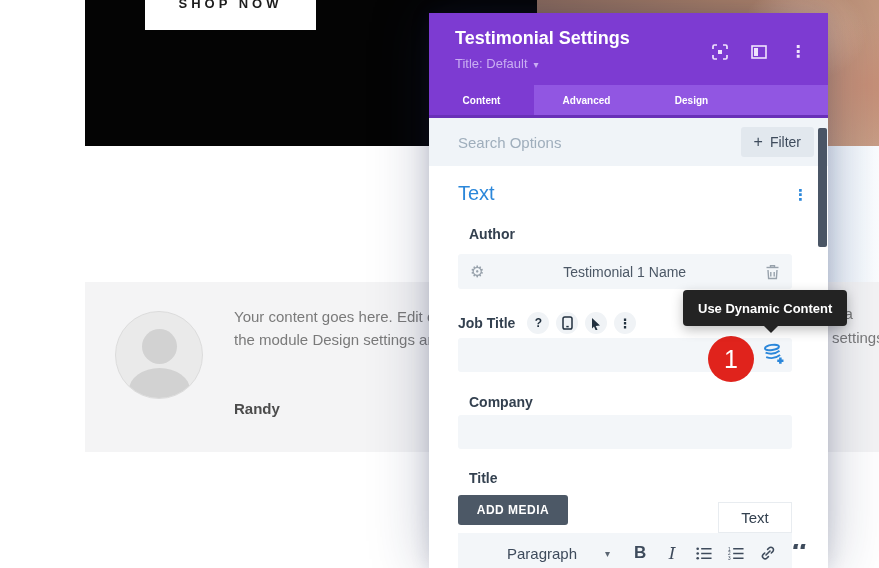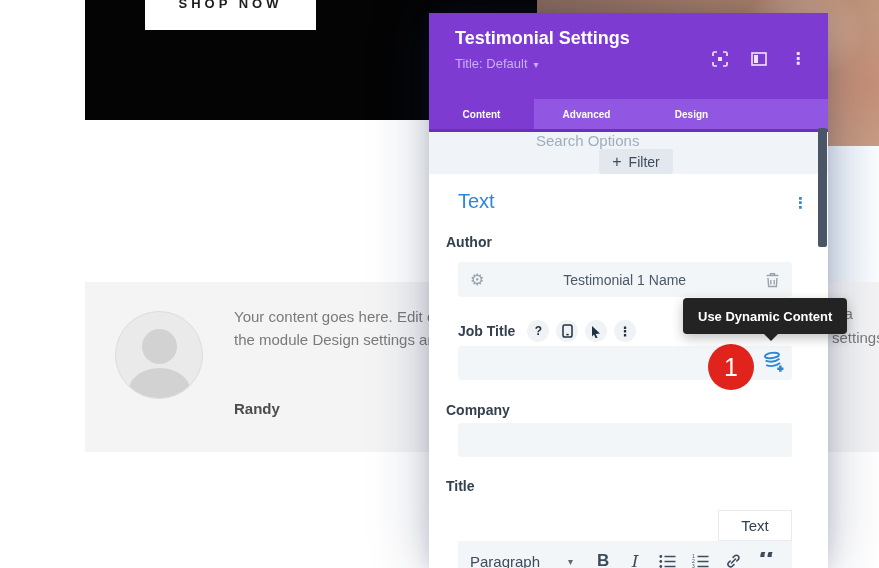--- a/index.html
+++ b/index.html
@@ -2,21 +2,21 @@
 <html style="--purple-header: #7d3bd2; --purple-tabbar: #9156e2; --purple-tab-border: #6930b8; --accent-blue: #2b87da; --badge-red: #e0231c; --input-bg: #f3f6f9; --dark-button: #4c5866; --tooltip-bg: #232323; --scrollbar: #4a5565;"><head>
 <meta charset="utf-8">
 <style>
   * { margin:0; padding:0; box-sizing:border-box; }
   html,body { background:#ffffff; }
   body { font-family:"Liberation Sans","DejaVu Sans",sans-serif; }
 
   .stage { position:relative; width:879px; height:568px; overflow:hidden; background:#fff; }
 
   
-  .hero-black { position:absolute; left:85px; top:0; width:452px; height:120px; background:#040404; }
+  .hero-black { position:absolute; left:85px; top:0; width:452px; height:146px; background:#040404; }
   .shop-now { position:absolute; left:60px; top:-24px; width:171px; height:54px; background:#ffffff;
               display:flex; align-items:center; justify-content:center; cursor:pointer; }
   .shop-now span { font-size:13px; font-weight:700; letter-spacing:4px; color:#1d1d1d; }
   .hero-photo { position:absolute; left:537px; top:0; width:342px; height:146px;
     background:
       radial-gradient(90px 70px at 78% 22%, #dcb29b, transparent 70%),
       radial-gradient(120px 90px at 96% 58%, #c68f77, transparent 72%),
       radial-gradient(90px 55px at 60% 96%, #1f1512, transparent 72%),
       radial-gradient(110px 85px at 42% 80%, #74503f, transparent 75%),
       linear-gradient(112deg, #8d6c5c, #b08469 55%, #c99f87); }
@@ -28,49 +28,49 @@
             background:#eaeaea; border:1px solid #dcdcdc; overflow:hidden; }
   .avatar-head { position:absolute; left:26px; top:17px; width:35px; height:35px; border-radius:50%; background:#d2d2d2; }
   .avatar-torso { position:absolute; left:13px; top:56px; width:61px; height:44px; border-radius:50%; background:#d2d2d2; }
   .card-text { position:absolute; left:234px; top:305px; font-size:15px; line-height:23px; color:#7a7a7a; white-space:nowrap; }
   .card-text-right { position:absolute; left:832px; top:302px; font-size:15px; line-height:24px; color:#7a7a7a; white-space:nowrap; }
   .card-author { position:absolute; left:234px; top:400px; font-size:15px; font-weight:700; color:#4c4c4c; }
 
   
   .modal { position:absolute; left:429px; top:13px; width:399px; height:555px; z-index:10;
            box-shadow:0 0 55px rgba(25,35,80,.28), 0 0 18px rgba(25,35,80,.14); }
-  .modal-header { height:86px; background:var(--purple-header); padding:15px 22px 16px 26px;
+  .modal-header { height:72px; background:var(--purple-header); padding:15px 22px 16px 26px;
                   display:flex; justify-content:space-between; }
   .modal-title { font-size:18px; font-weight:700; color:#ffffff; }
   .preset { font-size:13px; color:#c9aef2; margin-top:7px; cursor:pointer; }
   .preset .caret { font-size:10px; margin-left:6px; }
   .mh-icons { display:flex; gap:23px; margin-top:7px; }
   .mh-icons .hicon { cursor:pointer; display:flex; align-items:center; }
   .hdots { color:#efe4fd; font-size:16px; font-weight:700; line-height:16px; }
 
   .modal-tabs { display:flex; height:33px; background:var(--purple-tabbar); border-bottom:3px solid var(--purple-tab-border); }
   .tab { width:105px; display:flex; align-items:center; justify-content:center;
          color:#ffffff; font-size:10px; font-weight:700; cursor:pointer; }
   .tab.active { background:var(--purple-header); }
 
-  .search-row { height:42px; background:#f0f4f8; display:flex; align-items:center;
-                justify-content:space-between; padding:0 14px 0 29px;flex-direction:column; }
+  .search-row { height:48px; background:#f0f4f8; display:flex; align-items:center;
+                justify-content:space-between; padding:0 14px 0 29px; }
   .search-input { border:none; background:transparent; outline:none; width:200px; font-size:15px; color:#3e4b5c;
                   font-family:"Liberation Sans","DejaVu Sans",sans-serif; }
   .search-input::placeholder { color:#9faebc; }
   .filter-btn { background:#e2e8ee; border-radius:3px; height:30px; padding:0 13px; display:flex;
                 align-items:center; gap:7px; font-size:14px; color:#3e4b5c; cursor:pointer; }
   .filter-btn .plus { font-size:16px; color:#3e4b5c; }
 
   .modal-body { position:relative; background:#ffffff; height:400px; }
   .section-title { position:absolute; left:29px; top:16px; font-size:20px; color:var(--accent-blue); }
   .section-menu { position:absolute; right:20px; top:20px; color:var(--accent-blue); font-size:15px;
                   font-weight:700; cursor:pointer; }
 
-  .field-label { position:absolute; left:17px; font-size:14px; font-weight:700; color:#33404f; }
+  .field-label { position:absolute; left:40px; font-size:14px; font-weight:700; color:#33404f; }
   .lbl-author { top:60px; } .lbl-company { top:228px; } .lbl-body { top:304px; }
 
   .author-input { position:absolute; left:29px; top:88px; width:334px; height:35px; background:var(--input-bg);
                   border-radius:3px; display:flex; align-items:center; padding:0 12px; cursor:text; }
   .gear { color:#98a2ac; font-size:16px; cursor:pointer; }
   .author-value { flex:1; text-align:center; font-size:14px; color:#4c5866; }
   .trash { cursor:pointer; display:flex; align-items:center; }
 
   .jobtitle-row { position:absolute; left:29px; top:146px; display:flex; align-items:center; gap:7px; }
   .jobtitle-row .field-label { position:static; margin-right:5px; }
@@ -97,21 +97,21 @@
   .add-media { position:absolute; left:29px; top:329px; width:110px; height:30px; background:var(--dark-button);
                color:#fff; font-size:12px; font-weight:700; letter-spacing:.5px; border-radius:3px;
                display:flex; align-items:center; justify-content:center; cursor:pointer; }
   .editor-tab { position:absolute; top:336px; height:31px; display:flex; align-items:center;
                 justify-content:center; font-size:15px; color:#33404f; cursor:pointer; }
   .editor-tab.visual { left:203px; width:84px; background:var(--input-bg); }
   .editor-tab.text { left:289px; width:74px; background:#fff; border:1px solid #e8ecf0; }
 
   .editor-toolbar { position:absolute; left:29px; top:367px; width:334px; height:40px; background:var(--input-bg);
                     display:flex; align-items:center; padding:0 12px; gap:16px; }
-  .para-dd { display:flex; align-items:center; font-size:15px; color:#3e4b5c; cursor:pointer; margin-right:6px; }
+  .para-dd { display:flex; align-items:center; font-size:15px; color:#3e4b5c; cursor:pointer; margin-right:6px;margin-left:37px; }
   .para-dd .caret2 { font-size:10px; color:#5b6673; margin-left:28px; }
   .tb { color:#3e4b5c; cursor:pointer; display:flex; align-items:center; justify-content:center; min-width:16px; }
   .tb.bold { font-weight:800; font-size:17px; }
   .tb.italic { font-family:"DejaVu Serif","Liberation Serif",serif; font-style:italic; font-size:17px; }
   .tb.quote { font-family:"DejaVu Serif","Liberation Serif",serif; font-weight:700; font-size:32px;
               height:18px; line-height:34px; overflow:hidden; }
 
   .scrollbar { position:absolute; left:389px; top:115px; width:9px; height:119px;
                background:var(--scrollbar); border-radius:2px; cursor:pointer; }
 </style>
@@ -237,20 +237,21 @@
 
       <div class="tooltip">
         <span>Use Dynamic Content</span>
         <div class="tip-arrow"></div>
       </div>
 
       <div class="field-label lbl-company">Company</div>
       <input class="text-input input-company" value="" style="">
 
       <div class="field-label lbl-body">Title</div>
+      <div class="add-media">ADD MEDIA</div>
       <div class="editor-tab text">Text</div>
 
       <div class="editor-toolbar">
         <div class="para-dd">
           <span>Paragraph</span>
           <span class="caret2">▾</span>
         </div>
         <span class="tb bold">B</span>
         <span class="tb italic">I</span>
         <span class="tb">

